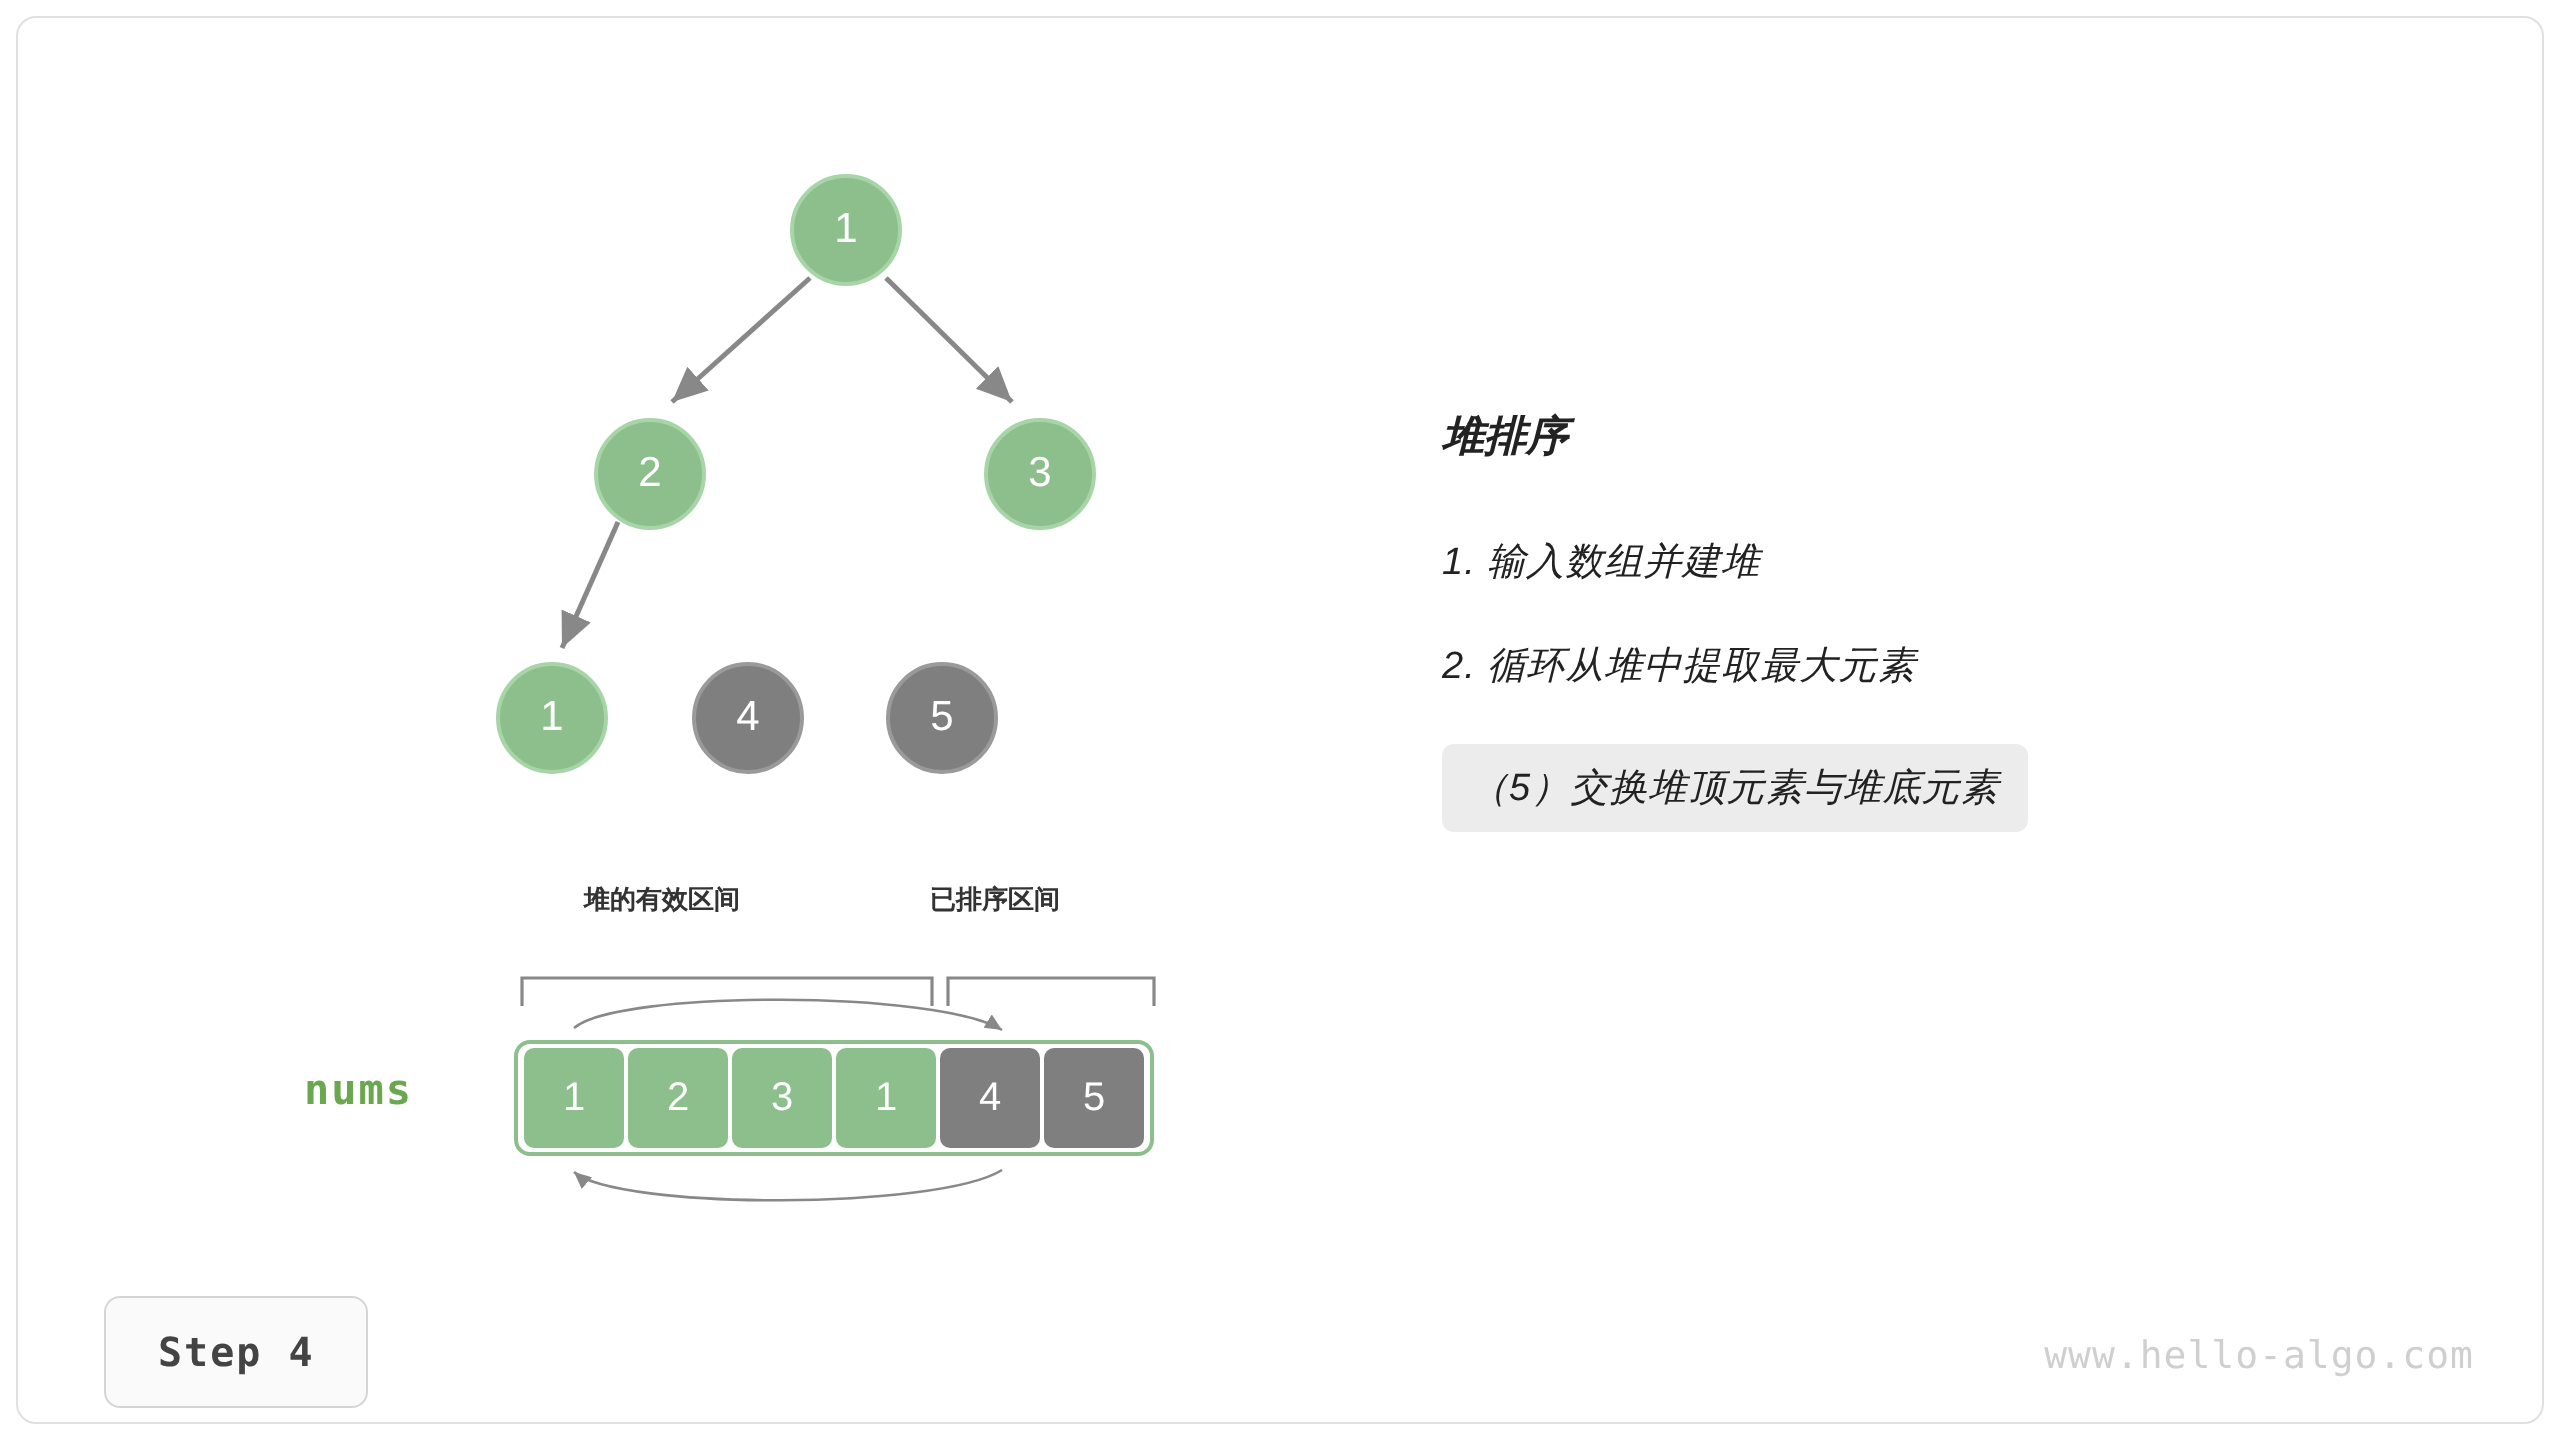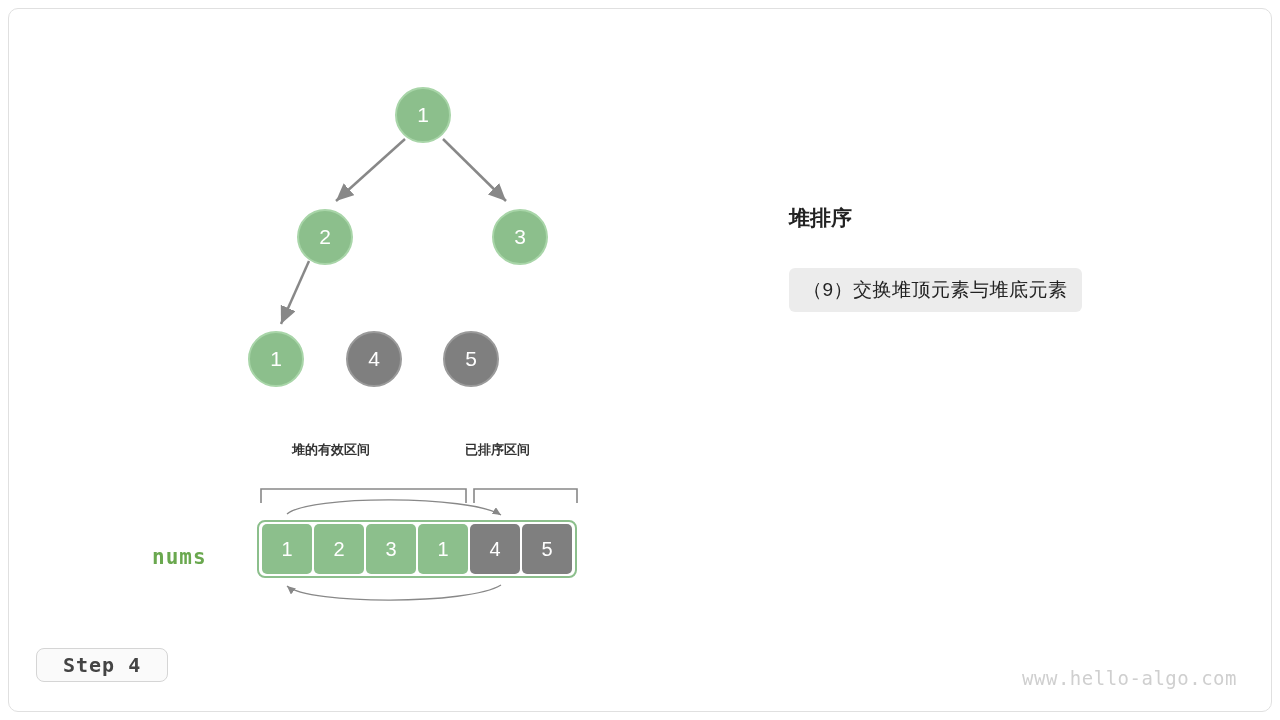--- a/index.html
+++ b/index.html
@@ -58,21 +58,20 @@
   
   #array-label {
     position: absolute;
     left: 143px;
     top: 524px;
     font-family: "DejaVu Sans Mono", monospace;
     font-size: 21px;
     font-weight: bold;
     color: #6aa84f;
     letter-spacing: 1px;
-    margin-top: 12px;
   }
   #array-box {
     position: absolute;
     left: 248px;
     top: 511px;
     height: 58px;
     border: 2px solid #8cbf8c;
     border-radius: 8px;
     display: flex;
     padding: 2px;
@@ -98,23 +97,24 @@
     position: absolute;
     font-size: 13px;
     font-weight: bold;
     color: #333;
     white-space: nowrap;
   }
 
   
   #panel {
     position: absolute;
-    left: 780px;
+    left: 712px;
     top: 195px;
     width: 460px;
+    font-style: italic;
   }
   #panel-title {
     font-size: 21px;
     font-weight: bold;
     color: #222;
     margin-bottom: 36px;
   }
   .step-line {
     font-size: 19px;
     color: #222;
@@ -127,23 +127,23 @@
     color: #222;
     background: #ececec;
     border-radius: 6px;
     padding: 9px 14px;
     letter-spacing: 0.5px;
   }
 
   
   #step-badge {
     position: absolute;
-    left: 27px;
+    left: 43px;
     top: 639px;
-    padding: 4px 26px;
+    padding: 15px 26px;
     border: 1px solid #d5d5d5;
     border-radius: 8px;
     background: #fafafa;
     font-family: "DejaVu Sans Mono", monospace;
     font-size: 20px;
     font-weight: bold;
     color: #444;
     letter-spacing: 1px;
   }
   #watermark {
@@ -208,18 +208,20 @@
     <div class="cell green">1</div>
     <div class="cell green">2</div>
     <div class="cell green">3</div>
     <div class="cell green">1</div>
     <div class="cell gray">4</div>
     <div class="cell gray">5</div>
   </div>
 
   <div id="panel">
     <div id="panel-title">堆排序</div>
-    <div class="sub-step">（9）交换堆顶元素与堆底元素</div>
+    <div class="step-line">1. 输入数组并建堆</div>
+    <div class="step-line">2. 循环从堆中提取最大元素</div>
+    <div class="sub-step">（5）交换堆顶元素与堆底元素</div>
   </div>
 
   <div id="step-badge">Step 4</div>
   <div id="watermark">www.hello-algo.com</div>
 </div>
 
 </body></html>

